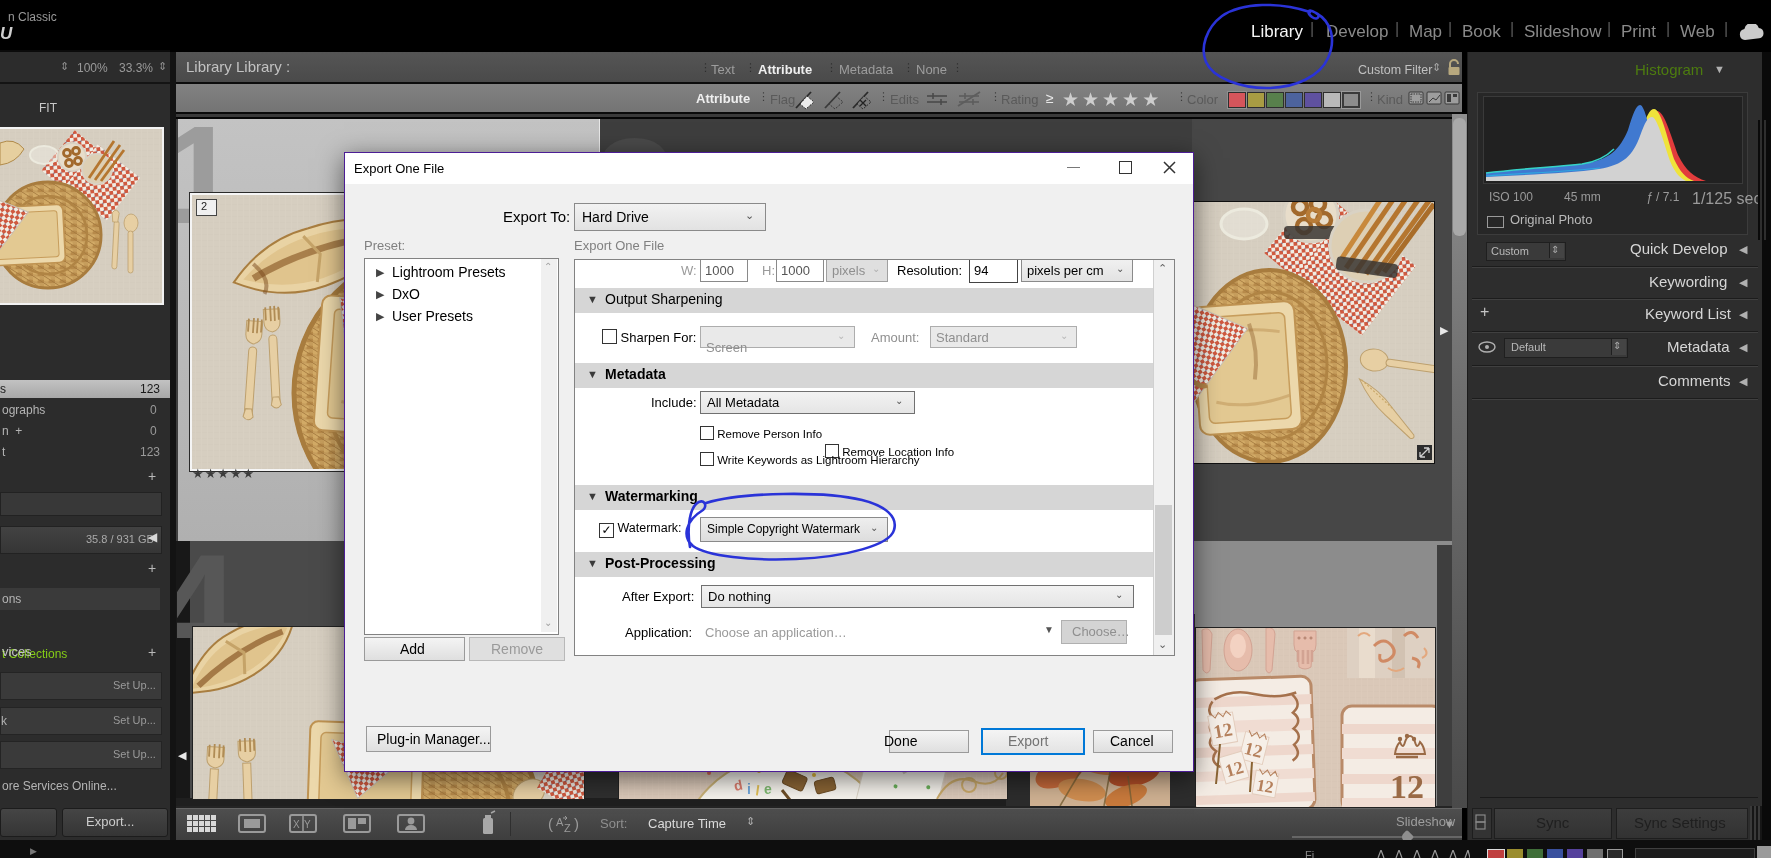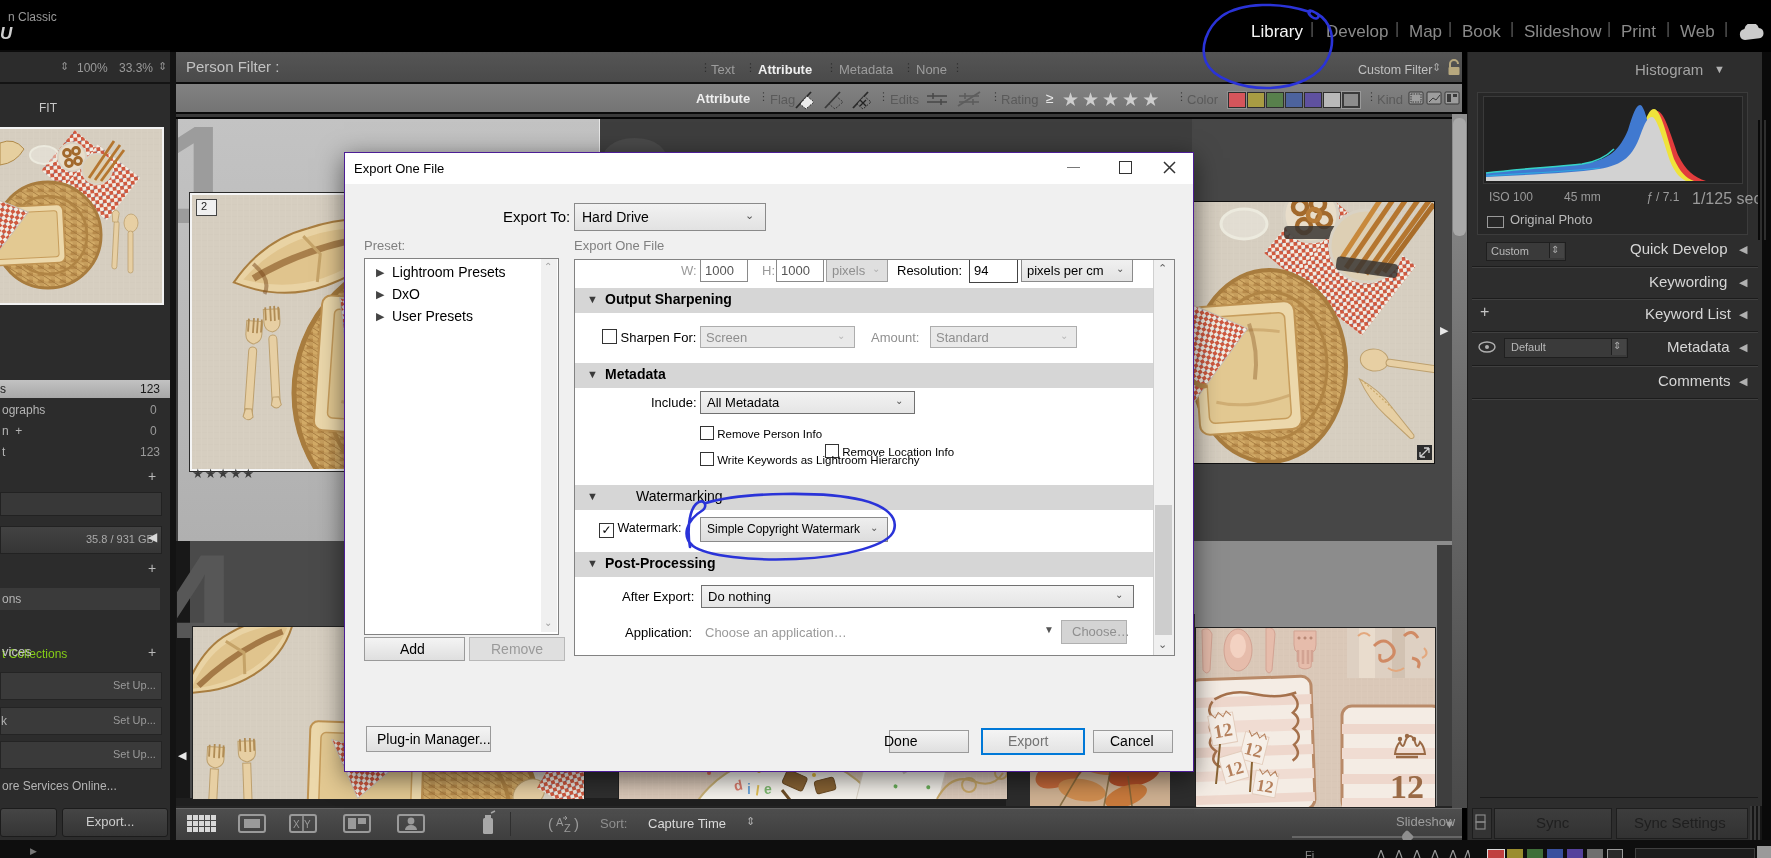--- a/index.html
+++ b/index.html
@@ -129,21 +129,21 @@
 <div class="abs" style="left:0;top:808px;width:55px;height:27px;background:linear-gradient(#454545,#353535);border:1px solid #1c1c1c;border-radius:3px;"></div>
 <div class="abs" style="left:62px;top:808px;width:104px;height:27px;background:linear-gradient(#454545,#353535);border:1px solid #1c1c1c;border-radius:3px;"></div>
 <div class="txt" style="left:86px;top:814px;color:#cccccc;font-size:13px;">Export...</div>
 
 
 <div class="abs" style="left:170px;top:52px;width:6px;height:788px;background:#131313;"></div>
 
 
 <div class="abs" style="left:176px;top:52px;width:1286px;height:30px;background:linear-gradient(#555,#4a4a4a);"></div>
 <div class="abs" style="left:176px;top:82px;width:1286px;height:2px;background:#0c0c0c;"></div>
-<div class="txt" style="left:186px;top:58px;color:#c2c2c2;font-size:15px;">Person Filter :</div>
+<div class="txt" style="left:186px;top:58px;color:#c2c2c2;font-size:15px;">Library Library :</div>
 <div class="txt" style="left:700px;top:61px;color:#2e2e2e;font-size:11px;">⋮</div>
 <div class="txt" style="left:711px;top:62px;color:#9d9d9d;font-size:13px;">Text</div>
 <div class="txt" style="left:745px;top:61px;color:#2e2e2e;font-size:11px;">⋮</div>
 <div class="txt" style="left:758px;top:62px;color:#f0f0f0;font-size:13px;font-weight:bold;">Attribute</div>
 <div class="txt" style="left:826px;top:61px;color:#2e2e2e;font-size:11px;">⋮</div>
 <div class="txt" style="left:839px;top:62px;color:#9d9d9d;font-size:13px;">Metadata</div>
 <div class="txt" style="left:903px;top:61px;color:#2e2e2e;font-size:11px;">⋮</div>
 <div class="txt" style="left:916px;top:62px;color:#9d9d9d;font-size:13px;">None</div>
 <div class="txt" style="left:952px;top:61px;color:#2e2e2e;font-size:11px;">⋮</div>
 <div class="txt" style="left:1358px;top:63px;color:#c0c0c0;font-size:12.5px;">Custom Filter</div>
@@ -563,21 +563,21 @@
 </svg>
 </div>
 
 
 <div class="abs" style="left:1452px;top:114px;width:15px;height:694px;background:linear-gradient(#8f8f8f,#6f6f6f 40%,#4a4a4a);"></div>
 <div class="abs" style="left:1453px;top:118px;width:13px;height:118px;background:#a9a9a9;border-radius:6px;"></div>
 
 
 <div class="abs" style="left:1467px;top:52px;width:295px;height:788px;background:#2d2d2d;"></div>
 <div class="abs" style="left:1762px;top:52px;width:9px;height:788px;background:#0a0a0a;"></div>
-<div class="txt" style="left:1635px;top:61px;color:#a3a3a3;font-size:15px;">Histogram</div>
+<div class="txt" style="left:1635px;top:61px;color:#4d7c0f;font-size:15px;">Histogram</div>
 <div class="txt" style="left:1714px;top:63px;color:#b0b0b0;font-size:11px;">▼</div>
 
 <div class="abs" style="left:1477px;top:92px;width:269px;height:141px;background:#272727;border:1px solid #3c3c3c;"></div>
 <div class="abs" style="left:1483px;top:96px;width:258px;height:86px;background:#1e1e1e;border:1px solid #3a3a3a;overflow:hidden;" id="histobox">
 <svg width="258" height="86" viewBox="0 0 258 86">
   <rect width="258" height="86" fill="#212121"></rect>
 
   <path d="M2 84 L2 78 C40 75 80 73 108 70 C138 66 148 58 156 40 C163 22 168 14 173 14 C180 14 186 36 194 58 C202 74 210 80 222 84 Z" fill="#e23c3c"></path>
 
   <path d="M2 84 L2 79 C40 76 85 74 113 70 C142 65 150 55 157 36 C162 19 166 12 170 12 C177 12 183 40 190 62 C196 75 202 81 210 84 Z" fill="#efe33b"></path>
@@ -816,44 +816,44 @@
     <div class="txt" style="left:297px;top:3px;color:#b0b0b0;font-size:10px;">⌄</div>
     <div class="txt" style="left:322px;top:3px;color:#000;font-size:13px;">Resolution:</div>
     <div class="abs" style="left:394px;top:0px;width:47px;height:22px;background:#fff;border:1px solid #444;border-top:none;"></div>
     <div class="txt" style="left:399px;top:3px;color:#000;font-size:13px;">94</div>
     <div class="abs" style="left:446px;top:0px;width:110px;height:21px;background:linear-gradient(#f0f0f0,#e3e3e3);border:1px solid #8a8a8a;border-top:none;"></div>
     <div class="txt" style="left:452px;top:3px;color:#000;font-size:13px;">pixels per cm</div>
     <div class="txt" style="left:541px;top:3px;color:#555;font-size:10px;">⌄</div>
 
     <div class="abs" style="left:0px;top:28px;width:578px;height:25px;background:#d6d6d6;"></div>
     <div class="txt" style="left:12px;top:33px;color:#3a3a3a;font-size:11px;">▼</div>
-    <div class="txt" style="left:30px;top:31px;color:#000;font-size:14px;font-weight:bold;">Output Sharpening</div>
+    <div class="txt" style="left:30px;top:31px;color:#000;font-size:14px;font-weight:normal;">Output Sharpening</div>
     <div class="txt" style="left:27px;top:69px;color:#000;font-size:13px;"><span style="display:inline-block;width:13px;height:13px;border:1px solid #333;background:#fff;vertical-align:-2px;"></span> Sharpen For:</div>
     <div class="abs" style="left:125px;top:66px;width:153px;height:20px;background:#e9e9e9;border:1px solid #adadad;"></div>
-    <div class="txt" style="left:131px;top:70px;color:#8f8f8f;font-size:13px;text-align:center;">Screen</div>
+    <div class="txt" style="left:131px;top:80px;color:#8f8f8f;font-size:13px;text-align:center;">Screen</div>
     <div class="txt" style="left:262px;top:70px;color:#b8b8b8;font-size:10px;">⌄</div>
     <div class="txt" style="left:296px;top:70px;color:#8f8f8f;font-size:13px;">Amount:</div>
     <div class="abs" style="left:355px;top:66px;width:145px;height:20px;background:#e9e9e9;border:1px solid #adadad;"></div>
     <div class="txt" style="left:361px;top:70px;color:#8f8f8f;font-size:13px;">Standard</div>
     <div class="txt" style="left:485px;top:70px;color:#b8b8b8;font-size:10px;">⌄</div>
 
     <div class="abs" style="left:0px;top:103px;width:578px;height:25px;background:#d6d6d6;"></div>
     <div class="txt" style="left:12px;top:108px;color:#3a3a3a;font-size:11px;">▼</div>
     <div class="txt" style="left:30px;top:106px;color:#000;font-size:14px;font-weight:bold;">Metadata</div>
     <div class="txt" style="left:76px;top:135px;color:#000;font-size:13px;">Include:</div>
     <div class="abs" style="left:125px;top:131px;width:213px;height:21px;background:linear-gradient(#f2f2f2,#e5e5e5);border:1px solid #707070;"></div>
     <div class="txt" style="left:132px;top:135px;color:#000;font-size:13px;">All Metadata</div>
     <div class="txt" style="left:320px;top:135px;color:#555;font-size:10px;">⌄</div>
     <div class="txt" style="left:125px;top:166px;color:#000;font-size:11.5px;"><span style="display:inline-block;width:12px;height:12px;border:1px solid #333;background:#fff;vertical-align:-2px;"></span> Remove Person Info</div>
     <div class="txt" style="left:250px;top:184px;color:#000;font-size:11.5px;"><span style="display:inline-block;width:12px;height:12px;border:1px solid #333;background:#fff;vertical-align:-2px;"></span> Remove Location Info</div>
     <div class="txt" style="left:125px;top:192px;color:#000;font-size:11.5px;"><span style="display:inline-block;width:12px;height:12px;border:1px solid #333;background:#fff;vertical-align:-2px;"></span> Write Keywords as Lightroom Hierarchy</div>
 
     <div class="abs" style="left:0px;top:225px;width:578px;height:25px;background:#d6d6d6;"></div>
     <div class="txt" style="left:12px;top:230px;color:#3a3a3a;font-size:11px;">▼</div>
-    <div class="txt" style="left:30px;top:228px;color:#000;font-size:14px;font-weight:normal;margin-left:31px;">Watermarking</div>
+    <div class="txt" style="left:30px;top:228px;color:#000;font-size:14px;font-weight:bold;">Watermarking</div>
     <div class="txt" style="left:24px;top:261px;color:#000;font-size:12.5px;"><span style="display:inline-block;width:13px;height:13px;border:1px solid #333;background:#fff;vertical-align:-2px;text-align:center;line-height:13px;font-size:12px;">✓</span> Watermark:</div>
     <div class="abs" style="left:125px;top:257px;width:186px;height:23px;background:linear-gradient(#eee,#ddd);border:1px solid #8a8a8a;"></div>
     <div class="txt" style="left:132px;top:262px;color:#000;font-size:12px;">Simple Copyright Watermark</div>
     <div class="txt" style="left:295px;top:262px;color:#555;font-size:10px;">⌄</div>
 
     <div class="abs" style="left:0px;top:292px;width:578px;height:25px;background:#d6d6d6;"></div>
     <div class="txt" style="left:12px;top:297px;color:#3a3a3a;font-size:11px;">▼</div>
     <div class="txt" style="left:30px;top:295px;color:#000;font-size:14px;font-weight:bold;">Post-Processing</div>
     <div class="txt" style="left:47px;top:329px;color:#000;font-size:13px;">After Export:</div>
     <div class="abs" style="left:126px;top:325px;width:431px;height:21px;background:linear-gradient(#f2f2f2,#e5e5e5);border:1px solid #707070;"></div>

